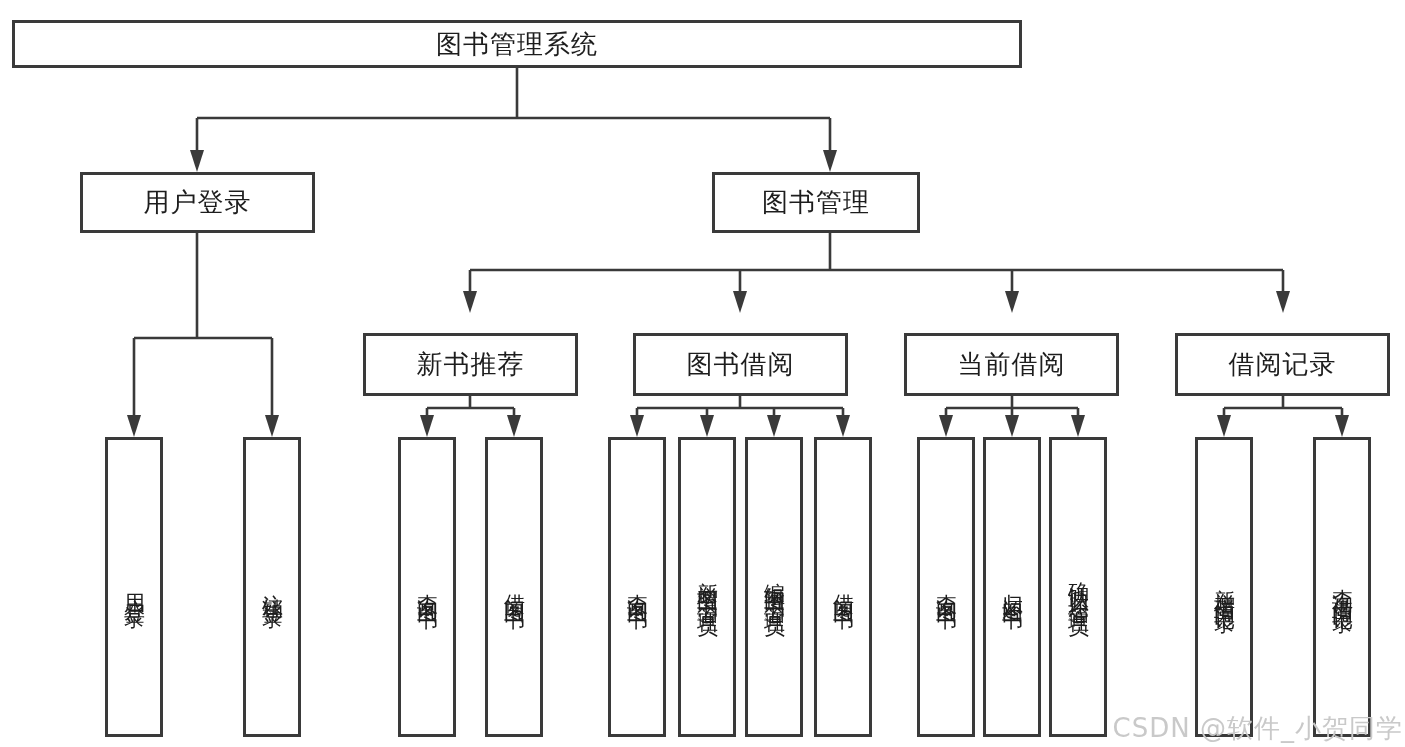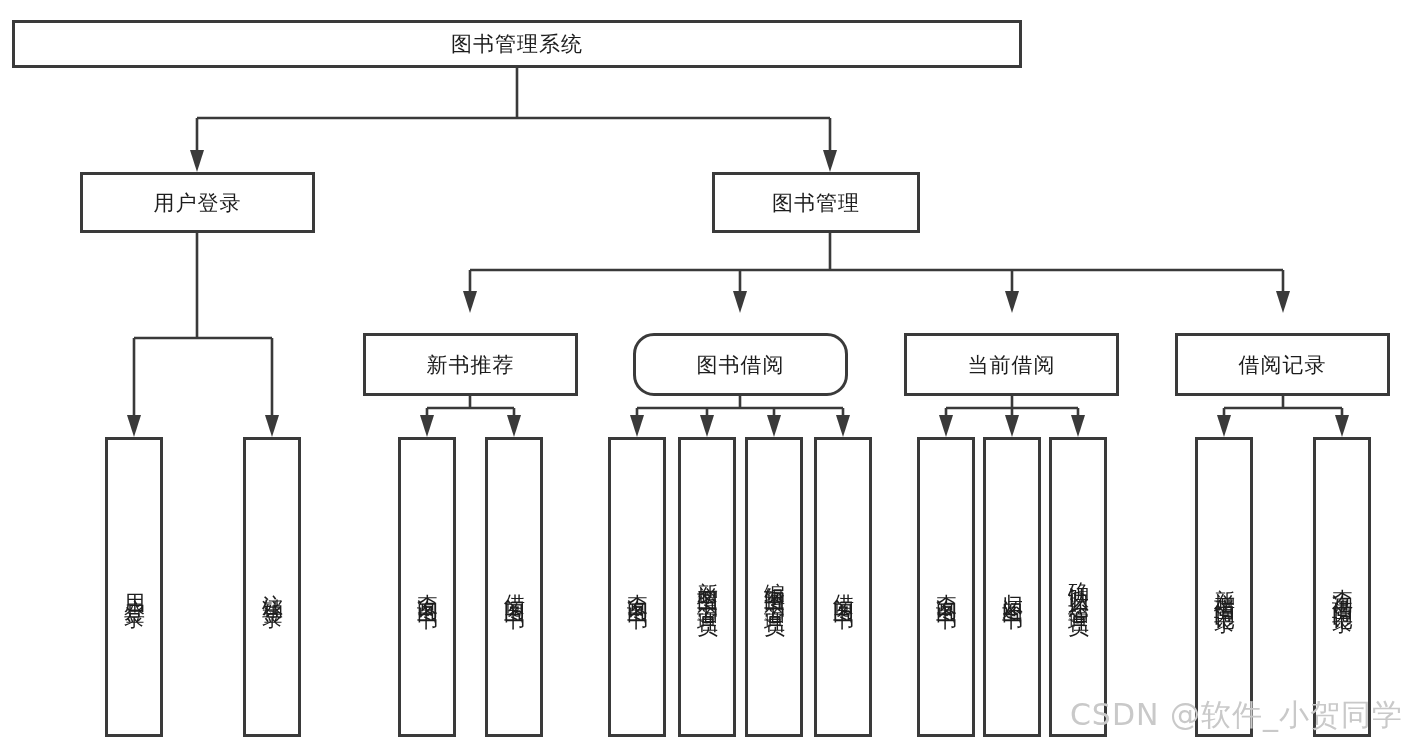--- a/index.html
+++ b/index.html
@@ -15,34 +15,34 @@
     font-family:"DejaVu Sans","Liberation Sans",sans-serif;overflow:hidden;
   }
   .connectors{position:absolute;left:0;top:0;width:1405px;height:747px;}
   .connectors path{stroke:var(--line);stroke-width:2.6;fill:none;}
   .connectors polygon{fill:var(--line);stroke:none;}
   .node{
     position:absolute;box-sizing:border-box;background:#fff;
     border:3px solid var(--box-border);color:var(--text);
     display:flex;align-items:center;justify-content:center;
   }
-  .h-node{font-size:21px;letter-spacing:1px;white-space:nowrap;}
+  .h-node{font-size:26px;letter-spacing:1px;white-space:nowrap;}
   .root{left:12px;top:20px;width:1010px;height:48px;}
   .l2{top:172px;width:235px;height:61px;}
   .l2.a{left:80px;} .l2.b{left:712px;width:208px;}
   .l3{top:313px;width:215px;height:63px;margin-top:20px;}
-  .l3.a{left:363px;} .l3.b{left:633px;border-radius:21px;} .l3.c{left:904px;} .l3.d{left:1175px;justify-content:center;}
+  .l3.a{left:363px;} .l3.b{left:633px;} .l3.c{left:904px;} .l3.d{left:1175px;justify-content:center;}
   .leaf{top:437px;width:58px;height:300px;}
   .leaf span{
     writing-mode:vertical-rl;text-orientation:mixed;
     font-size:21px;letter-spacing:5px;line-height:1.0;white-space:nowrap;
   }
   .watermark{
-    position:absolute;right:2px;bottom:11px;
-    font-size:30px;color:var(--watermark);letter-spacing:1px;white-space:nowrap;
+    position:absolute;right:2px;bottom:1px;
+    font-size:26px;color:var(--watermark);letter-spacing:1px;white-space:nowrap;
   }
 </style>
 </head>
 <body>
 
 <div class="canvas">
 
   <svg class="connectors" viewBox="0 0 1405 747" xmlns="http://www.w3.org/2000/svg">
 
     <path d="M517 68 V118 M197 118 H830 M197 118 V152 M830 118 V152"></path>

